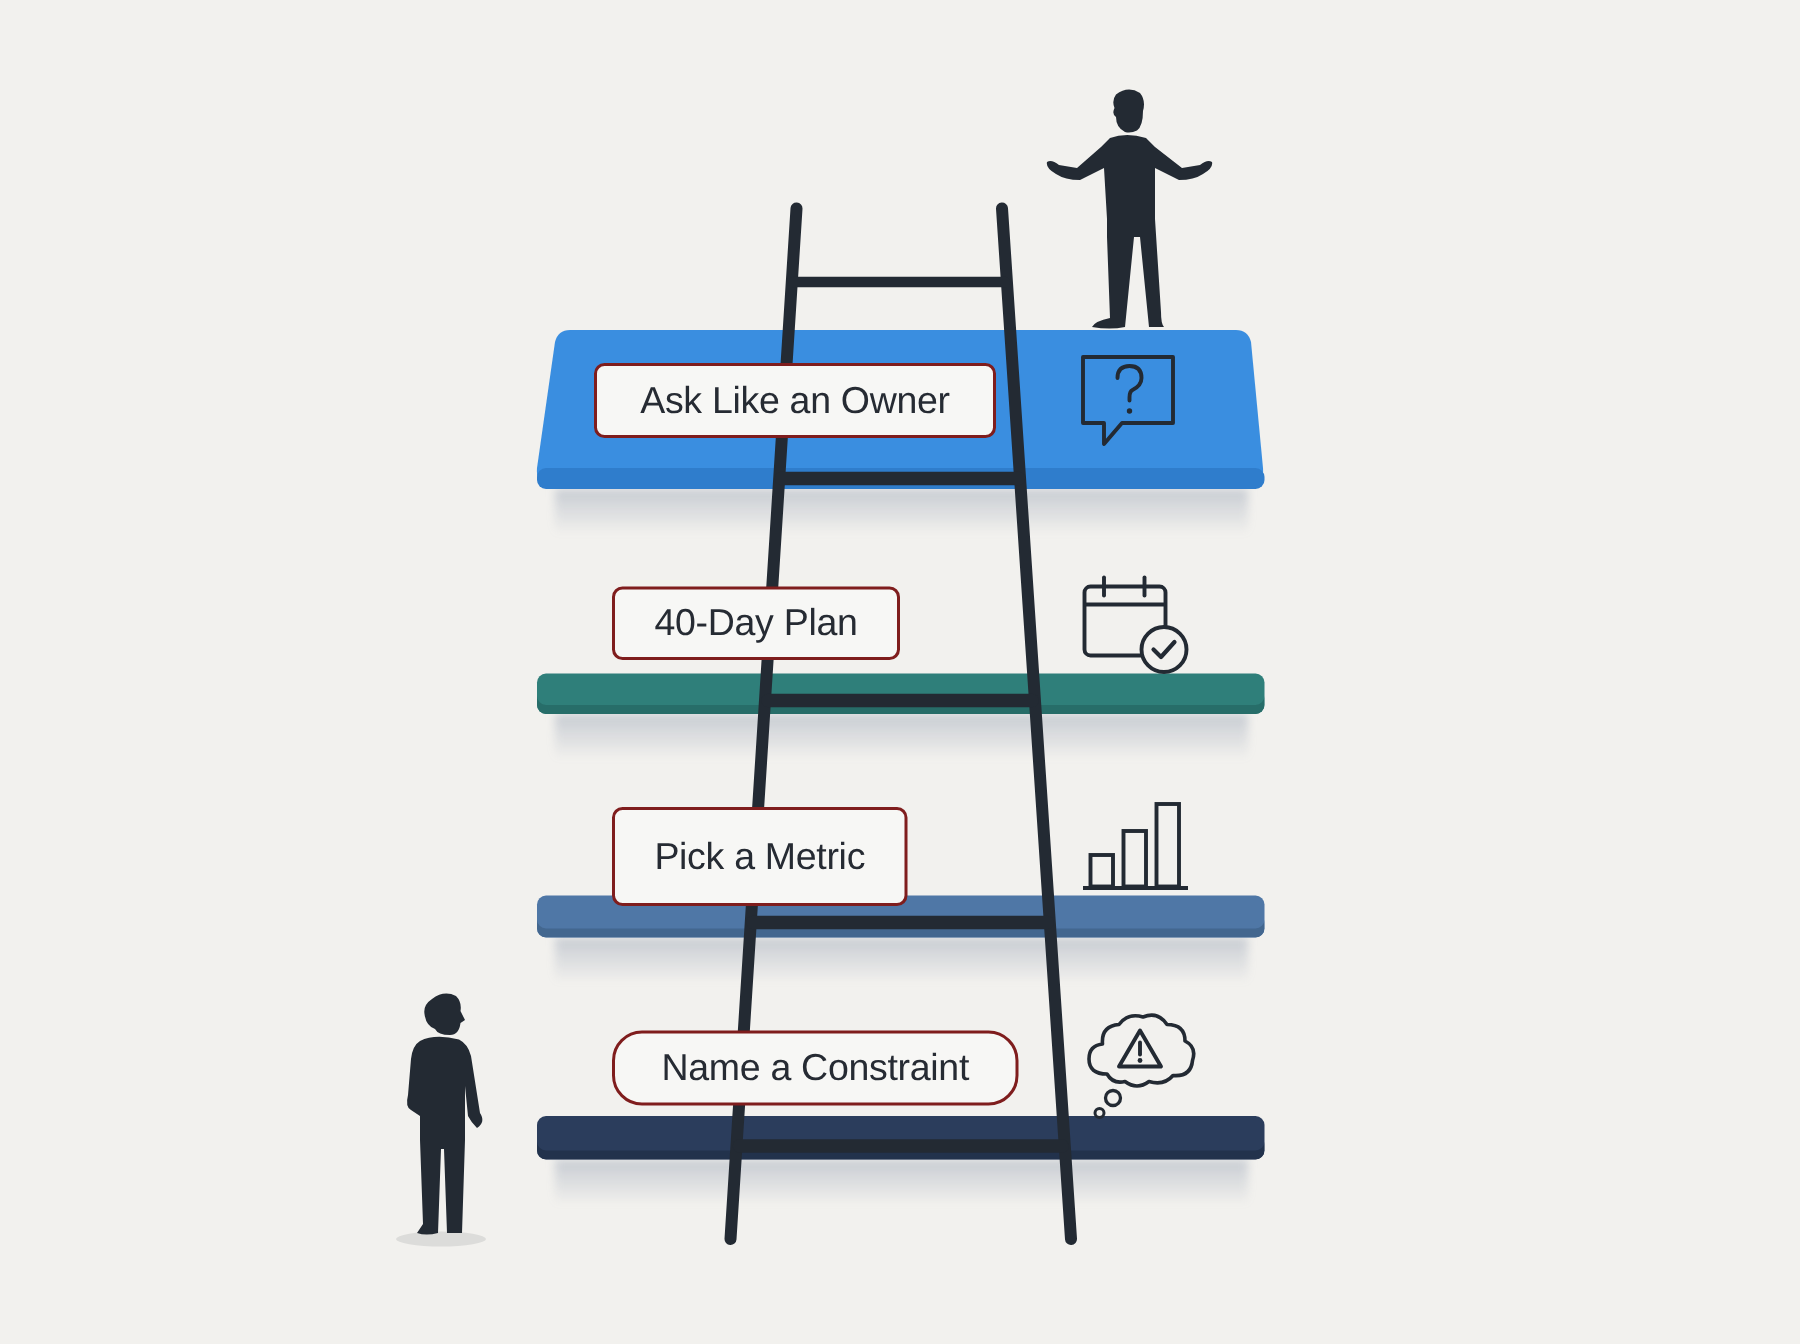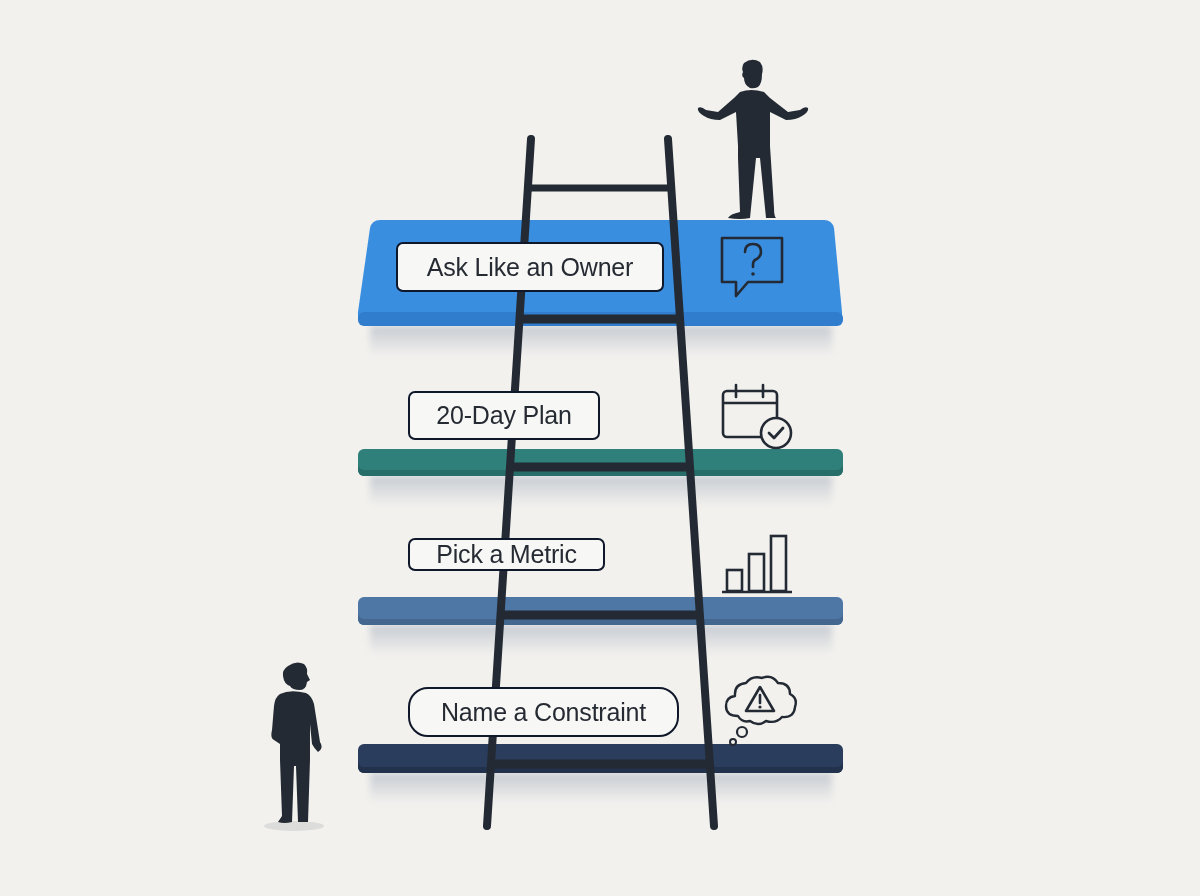--- a/index.html
+++ b/index.html
@@ -12,21 +12,21 @@
   .stage { position: absolute; left: 0; top: 0; width: 1200px; height: 896px; }
   .shadow {
     position: absolute; height: 30px;
     background: linear-gradient(to bottom, rgba(120,135,160,0.35), rgba(242,241,238,0));
     filter: blur(3px);
   }
   .shelf { position: absolute; border-radius: 6px; }
   .label-box {
     position: absolute;
     background: #f7f7f5;
-    border: 2px solid #0f172a;
+    border: 2px solid #7f1d1d;
     border-radius: 7px;
     color: #262b33;
     font-size: 25px;
     font-weight: 500;
     display: flex; align-items: center; justify-content: center;
     box-sizing: border-box;
     white-space: nowrap;
     letter-spacing: -0.2px;
   }
   .icon { position: absolute; }
@@ -59,22 +59,22 @@
       <line x1="668" y1="139" x2="714" y2="826" stroke-width="8"></line>
       <line x1="529" y1="188" x2="670" y2="188" stroke-width="7"></line>
       <line x1="521" y1="319" x2="679" y2="319" stroke-width="9"></line>
       <line x1="512" y1="467" x2="688" y2="467" stroke-width="9"></line>
       <line x1="502" y1="615" x2="698" y2="615" stroke-width="9"></line>
       <line x1="493" y1="764" x2="708" y2="764" stroke-width="9"></line>
     </g>
   </svg>
 
   <div class="label-box" style="left:396px; top:242px; width:268px; height:50px;">Ask Like an Owner</div>
-  <div class="label-box" style="left:408px; top:391px; width:192px; height:49px;">20-Day Plan</div>
-  <div class="label-box" style="left:408px; top:538px; width:197px; height:33px;">Pick a Metric</div>
+  <div class="label-box" style="left:408px; top:391px; width:192px; height:49px;">40-Day Plan</div>
+  <div class="label-box" style="left:408px; top:538px; width:197px; height:66px;">Pick a Metric</div>
   <div class="label-box" style="left:408px; top:687px; width:271px; height:50px;border-radius:20px;">Name a Constraint</div>
 
   <svg class="icon" style="left:718px; top:234px;" width="70" height="66" viewBox="0 0 70 66">
     <path d="M4 4 H64 V48 H30 L18 62 V48 H4 Z" fill="none" stroke="#232a33" stroke-width="2.6" stroke-linejoin="round"></path>
     <path d="M27 18 Q27 10 35 10 Q43 10 43 18 Q43 23 37 26 Q35 27 35 31 V33" fill="none" stroke="#232a33" stroke-width="2.6" stroke-linecap="round"></path>
     <circle cx="35" cy="40" r="1.8" fill="#232a33"></circle>
   </svg>
 
   <svg class="icon" style="left:718px; top:383px;" width="80" height="68" viewBox="0 0 80 68">
     <rect x="5" y="8" width="54" height="46" rx="4" fill="none" stroke="#232a33" stroke-width="2.6"></rect>

